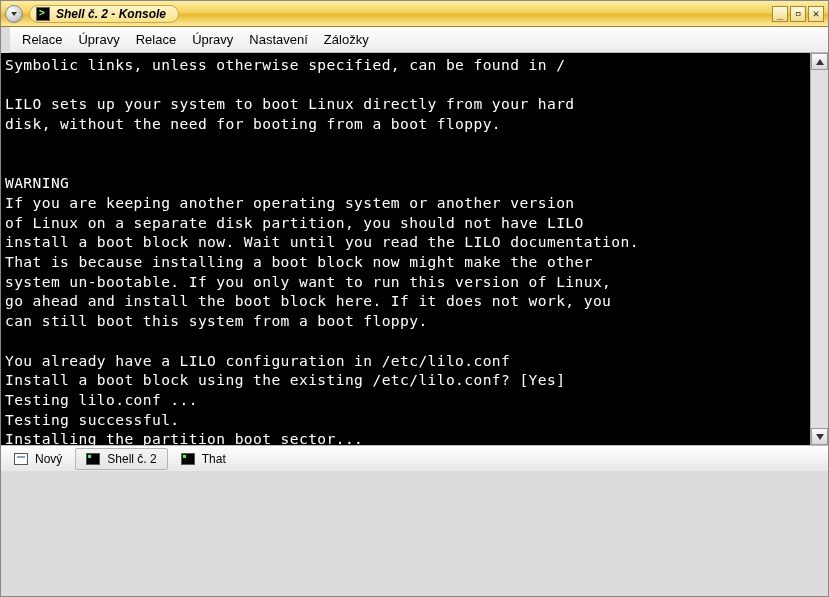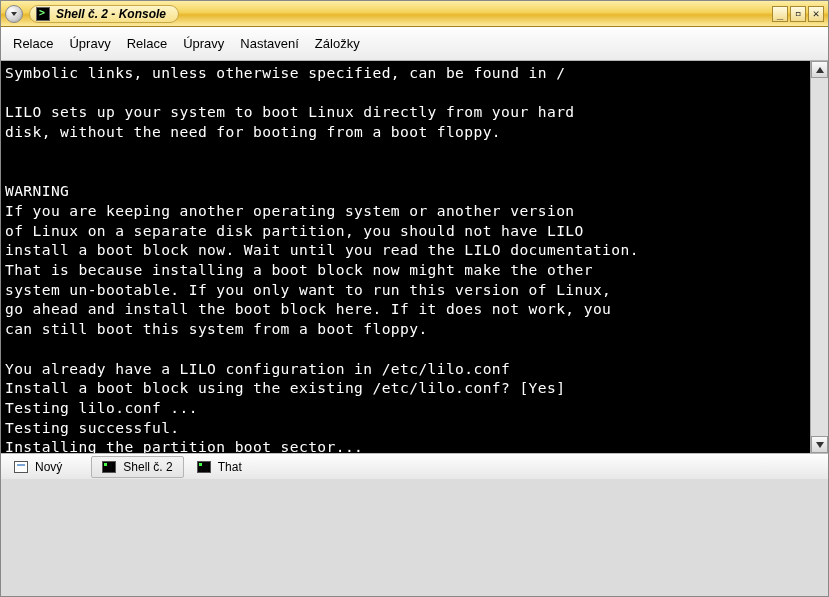--- a/index.html
+++ b/index.html
@@ -65,27 +65,28 @@
   margin-left: 2px;
   display: flex;
   align-items: center;
   justify-content: center;
   font-size: 11px;
   line-height: 1;
   font-family: monospace;
   color: #2a2a2a;
 }
 .menubar {
-  height: 34px;
+  height: 26px;
   background: linear-gradient(to bottom, #fefefe, #ececec);
   border-bottom: 1px solid #b5b5b5;
   display: flex;
   align-items: center;
   padding: 0 6px;
   gap: 4px;
+  margin-left: 9px;
 }
 .menubar .menu-item {
   padding: 2px 6px;
   color: #000;
   font-size: 13px;
 }
 .terminal-wrap {
   position: relative;
   height: 392px;
   display: flex;
@@ -140,21 +141,20 @@
   padding: 3px 10px;
   font-size: 12px;
   color: #000;
   border: 1px solid transparent;
   border-radius: 2px;
   margin-right: 2px;
 }
 .statusbar .tab.active {
   background: linear-gradient(to bottom, #f4f4f4, #e4e4e4);
   border: 1px solid #b4b4b4;
-  margin-left: 16px;
 }
 .statusbar .tab .tab-icon {
   width: 14px;
   height: 12px;
   border: 1px solid #555;
   background: #fff;
   position: relative;
 }
 .statusbar .tab .tab-icon.term {
   background: #000;

